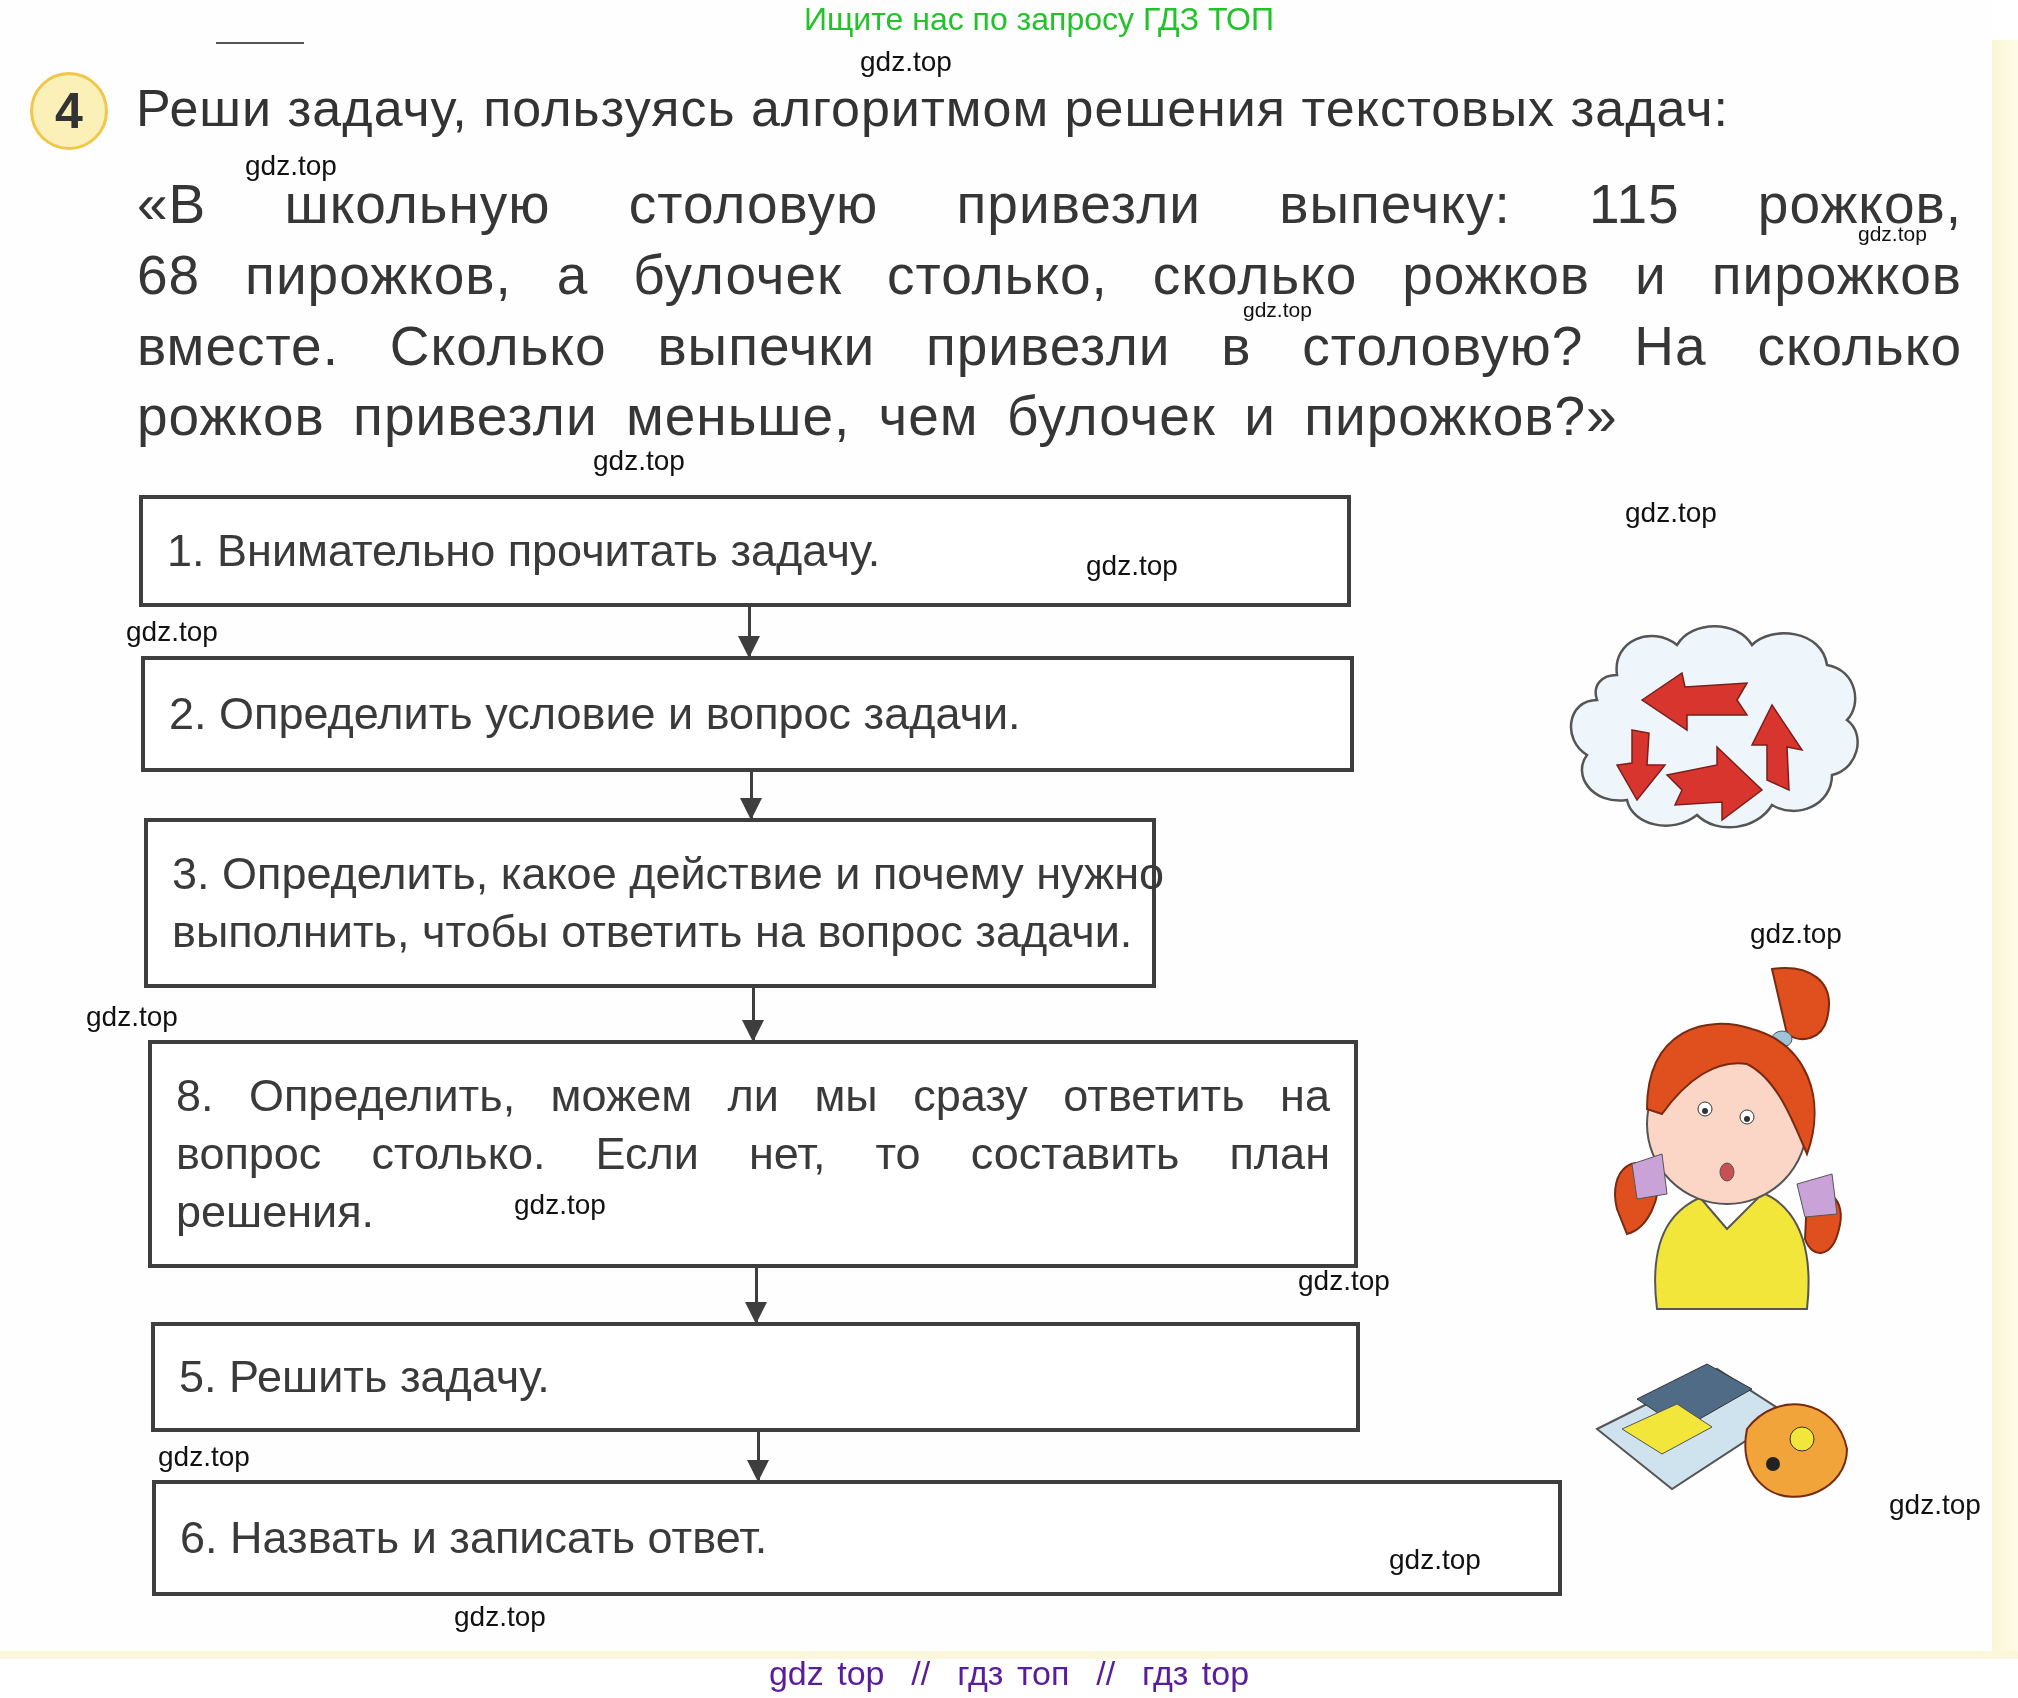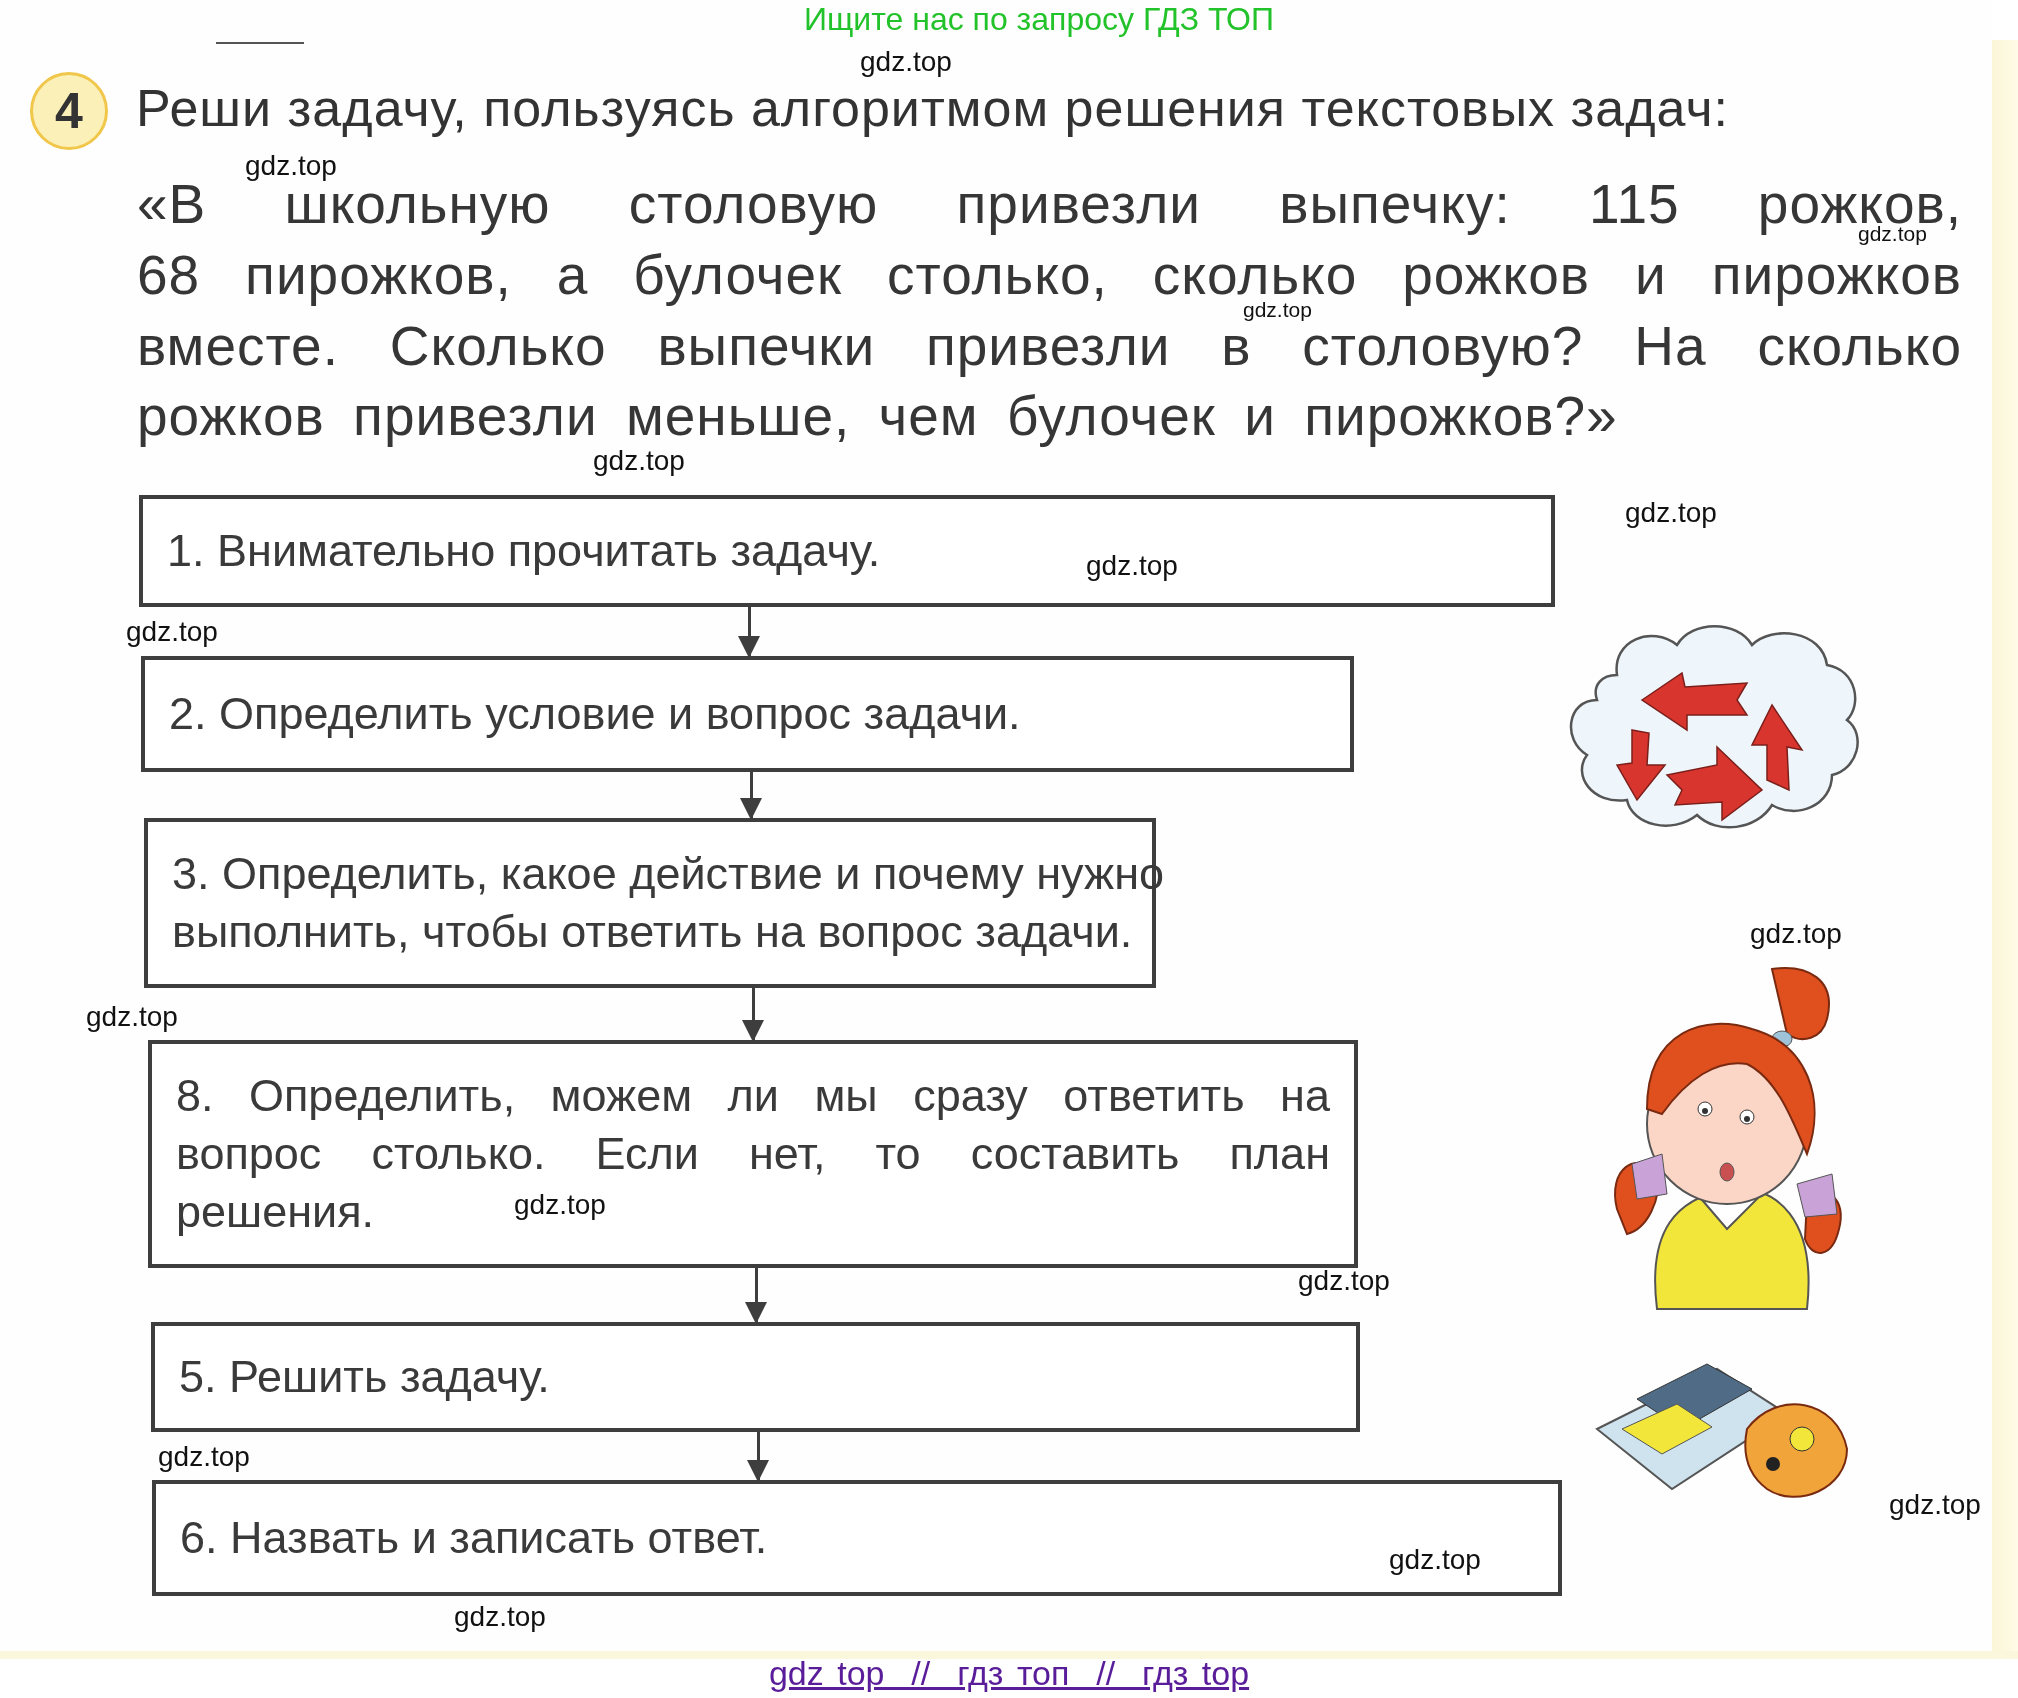--- a/index.html
+++ b/index.html
@@ -12,42 +12,42 @@
   .badge { position:absolute; left:30px; top:72px; width:78px; height:78px; border-radius:50%; background:#fbf0b8; border:3px solid #f0c74a; box-sizing:border-box; display:flex; align-items:center; justify-content:center; font-weight:bold; font-size:50px; color:#333; }
   .title { position:absolute; left:136px; top:78px; font-size:52px; color:#333; white-space:nowrap; letter-spacing:1px; }
   .problem-line { position:absolute; left:137px; font-size:55px; color:#363636; white-space:nowrap; width:1825px; text-align:justify; text-align-last:justify; letter-spacing:1px; }
   .step-box { position:absolute; border:4px solid #3e3e3e; box-sizing:border-box; background:#fff; padding:0 24px; color:#3a3a3a; font-size:45px; display:flex; flex-direction:column; justify-content:center; }
   .step-box .line { white-space:nowrap; line-height:58px; }
   .step-box .justify { text-align:justify; text-align-last:justify; }
   .arrow { position:absolute; width:3px; background:#3e3e3e; }
   .arrow::after { content:""; position:absolute; left:-10px; bottom:-2px; border-left:11px solid transparent; border-right:11px solid transparent; border-top:22px solid #3e3e3e; }
   .wm { position:absolute; color:#111; font-size:28px; white-space:nowrap; }
   .wm.small { font-size:21px; }
-  .footer-links { position:absolute; left:0; width:2018px; top:1652px; text-align:center; font-size:34px; color:#5a1d9a; line-height:42px; word-spacing:4px;text-decoration:underline; }
+  .footer-links { position:absolute; left:0; width:2018px; top:1652px; text-align:center; font-size:34px; color:#5a1d9a; line-height:42px; word-spacing:4px; }
   .illus { position:absolute; }
 </style>
 </head>
 <body>
 
 <div class="page"></div>
 <div class="edge-right"></div>
 <div class="edge-bottom"></div>
 
 <div class="header-promo">Ищите нас по запросу ГДЗ ТОП</div>
 <div class="rule"></div>
 
 <div class="badge">4</div>
 <div class="title">Реши задачу, пользуясь алгоритмом решения текстовых задач:</div>
 
 <div class="problem-line" style="top:172px">«В школьную столовую привезли выпечку: 115 рожков,</div>
 <div class="problem-line" style="top:243px">68 пирожков, а булочек столько, сколько рожков и пирожков</div>
 <div class="problem-line" style="top:314px">вместе. Сколько выпечки привезли в столовую? На сколько</div>
 <div class="problem-line" style="top:384px; width:auto; text-align:left; text-align-last:left; word-spacing:12px">рожков привезли меньше, чем булочек и пирожков?»</div>
 
-<div class="step-box" style="left:139px; top:495px; width:1416px; height:112px;">
+<div class="step-box" style="left:139px; top:495px; width:1212px; height:112px;">
   <div class="line">1. Внимательно прочитать задачу.</div>
 </div>
 <div class="arrow" style="left:748px; top:607px; height:49px;"></div>
 
 <div class="step-box" style="left:141px; top:656px; width:1213px; height:116px;">
   <div class="line">2. Определить условие и вопрос задачи.</div>
 </div>
 <div class="arrow" style="left:750px; top:772px; height:46px;"></div>
 
 <div class="step-box" style="left:144px; top:818px; width:1012px; height:170px;">

